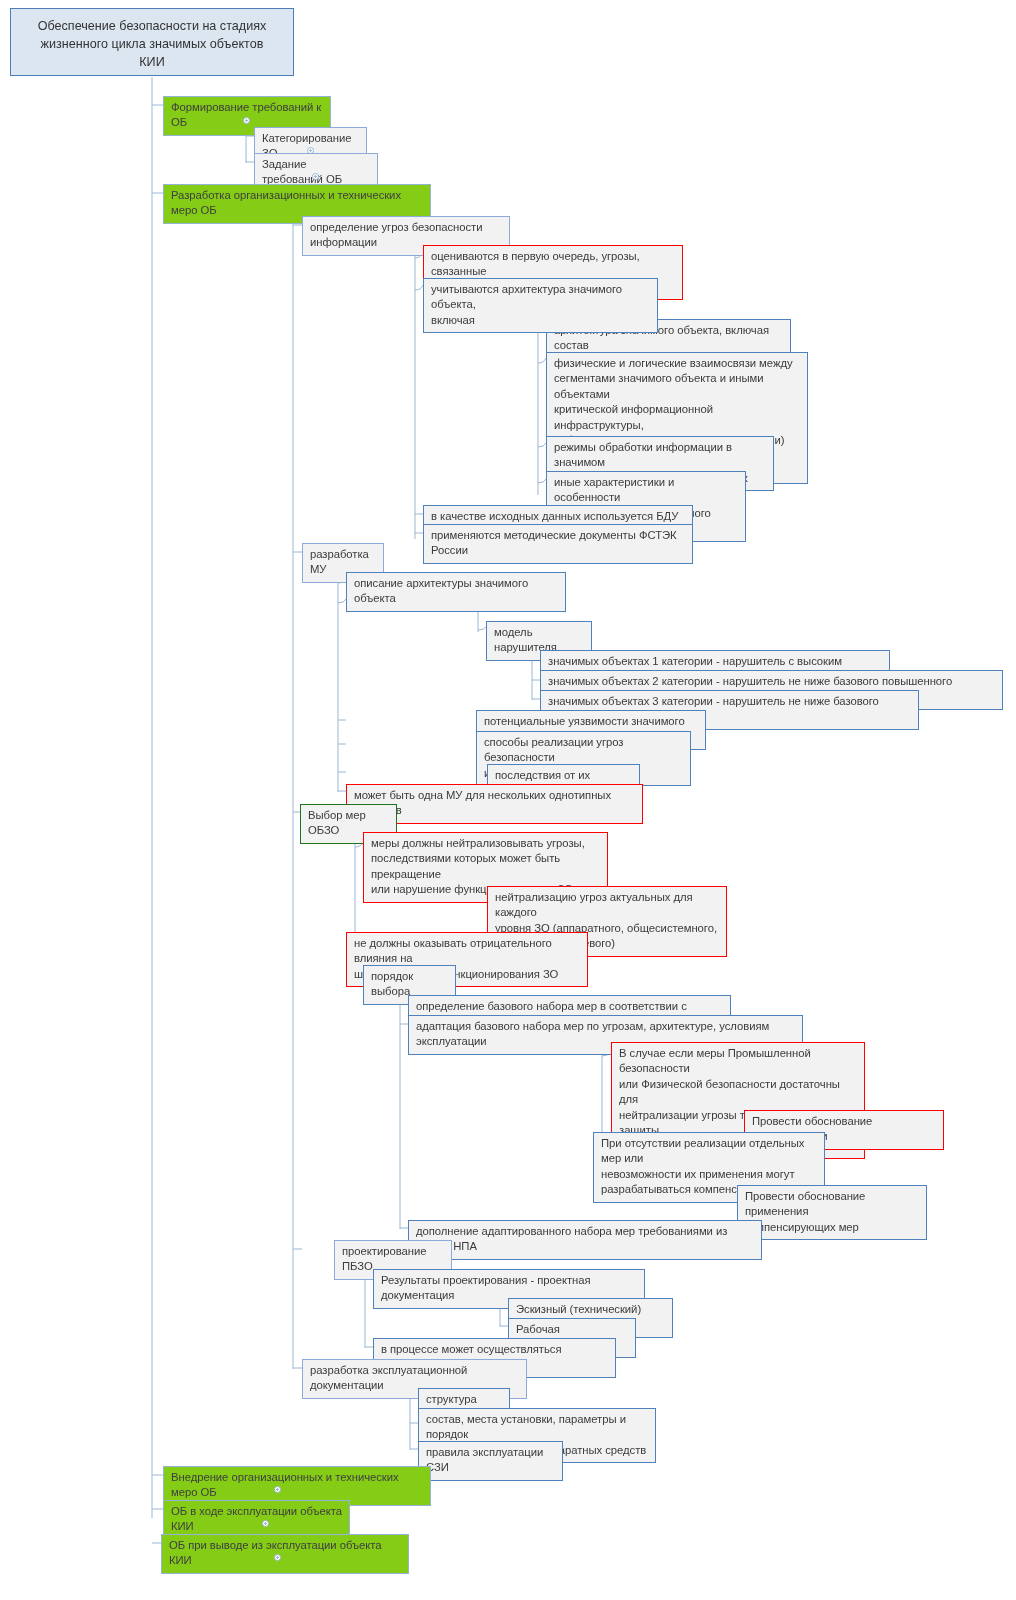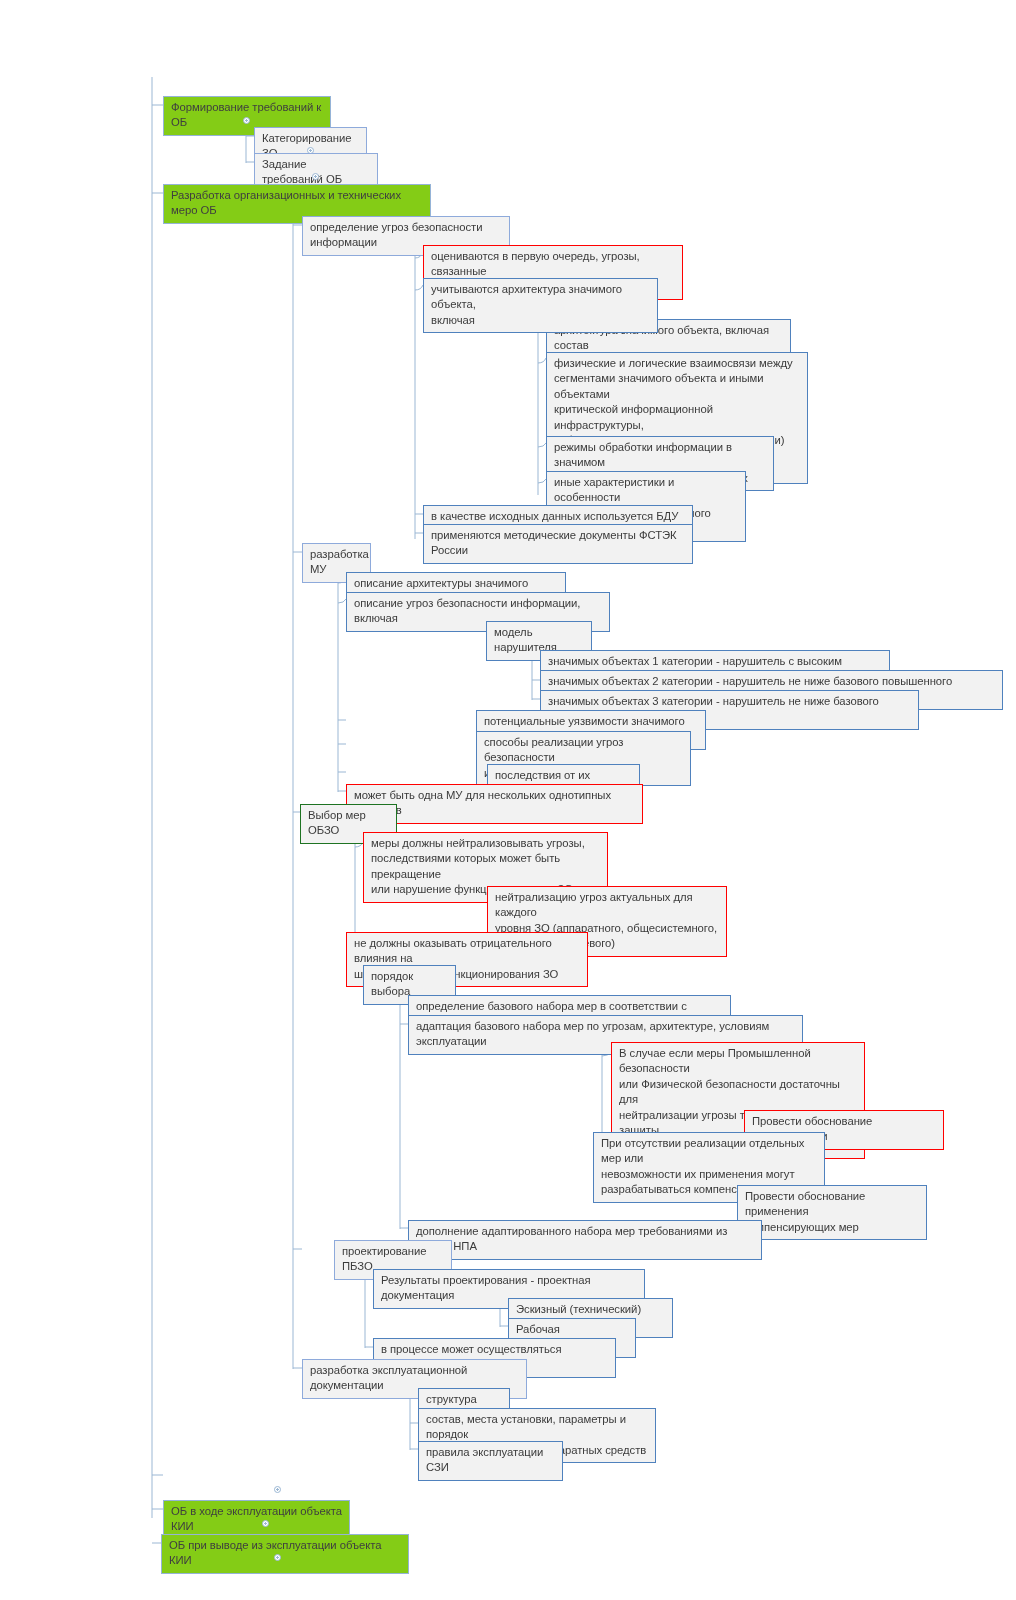--- a/index.html
+++ b/index.html
@@ -167,20 +167,23 @@
       <path d="M500,1307 L508,1307"></path>
       <path d="M500,1326 L508,1326"></path>
 
       <path d="M410,1376 L410,1450"></path>
       <path d="M410,1396 L418,1396"></path>
       <path d="M410,1423 L418,1423"></path>
       <path d="M410,1449 L418,1449"></path>
     </g>
   </svg>
 
+  <div id="root-node">Обеспечение безопасности на стадиях
+жизненного цикла значимых объектов
+КИИ</div>
 
   <div class="node lvl1" style="left:163px; top:96px; width:168px;">Формирование требований к ОБ</div>
   <div class="handle" style="left:243px; top:117px;"></div>
 
   <div class="node" style="left:254px; top:127px; width:113px;">Категорирование ЗО</div>
   <div class="handle" style="left:307px; top:147px;"></div>
 
   <div class="node" style="left:254px; top:153px; width:124px;">Задание требований ОБ</div>
   <div class="handle" style="left:312px; top:173px;"></div>
 
@@ -207,25 +210,24 @@
   <div class="node thickblue" style="left:546px; top:436px; width:228px;">режимы обработки информации в значимом
 объекте и в его отдельных сегментах</div>
 
   <div class="node thickblue" style="left:546px; top:471px; width:200px;"> иные характеристики и особенности
 функционирования значимого объекта</div>
 
   <div class="node thickblue" style="left:423px; top:505px; width:270px;">в качестве исходных данных используется БДУ ФСТЭК</div>
 
   <div class="node thickblue" style="left:423px; top:524px; width:270px;">применяются методические документы ФСТЭК России</div>
 
-  <div class="node" style="left:302px; top:543px; width:69px;">разработка МУ</div>
+  <div class="node" style="left:302px; top:543px; width:82px;">разработка МУ</div>
 
   <div class="node thickblue" style="left:346px; top:572px; width:220px;">описание архитектуры значимого объекта</div>
 
-  <div class="node thickblue" style="left:346px; top:592px; width:264px;">описание угроз безопасности информации, включая</div>
 
   <div class="node thickblue" style="left:486px; top:621px; width:106px;">модель нарушителя</div>
 
   <div class="node thickblue" style="left:540px; top:650px; width:350px;">значимых объектах 1 категории  - нарушитель с высоким потенциалом</div>
 
   <div class="node thickblue" style="left:540px; top:670px; width:463px;">значимых объектах 2 категории  - нарушитель не ниже базового повышенного потенциала</div>
 
   <div class="node thickblue" style="left:540px; top:690px; width:379px;">значимых объектах 3 категории  - нарушитель не ниже базового потенциала</div>
 
   <div class="node thickblue" style="left:476px; top:710px; width:230px;">потенциальные уязвимости значимого объекта</div>
@@ -284,20 +286,21 @@
 
   <div class="node" style="left:302px; top:1359px; width:225px;">разработка эксплуатационной документации</div>
 
   <div class="node thickblue" style="left:418px; top:1388px; width:92px;">структура ПБЗО</div>
 
   <div class="node thickblue" style="left:418px; top:1408px; width:238px;">состав, места установки, параметры и порядок
 настройки СЗИ, ПО и аппаратных средств</div>
 
   <div class="node thickblue" style="left:418px; top:1441px; width:145px;">правила эксплуатации СЗИ</div>
 
+  <div class="node lvl1" style="left:163px; top:1466px; width:268px;">Внедрение организационных и технических меро ОБ</div>
   <div class="handle" style="left:274px; top:1486px;"></div>
 
   <div class="node lvl1" style="left:163px; top:1500px; width:187px;">ОБ в ходе эксплуатации объекта КИИ</div>
   <div class="handle" style="left:262px; top:1520px;"></div>
 
   <div class="node lvl1" style="left:161px; top:1534px; width:248px;">ОБ при выводе из эксплуатации объекта КИИ</div>
   <div class="handle" style="left:274px; top:1554px;"></div>
 
 </div>
 

